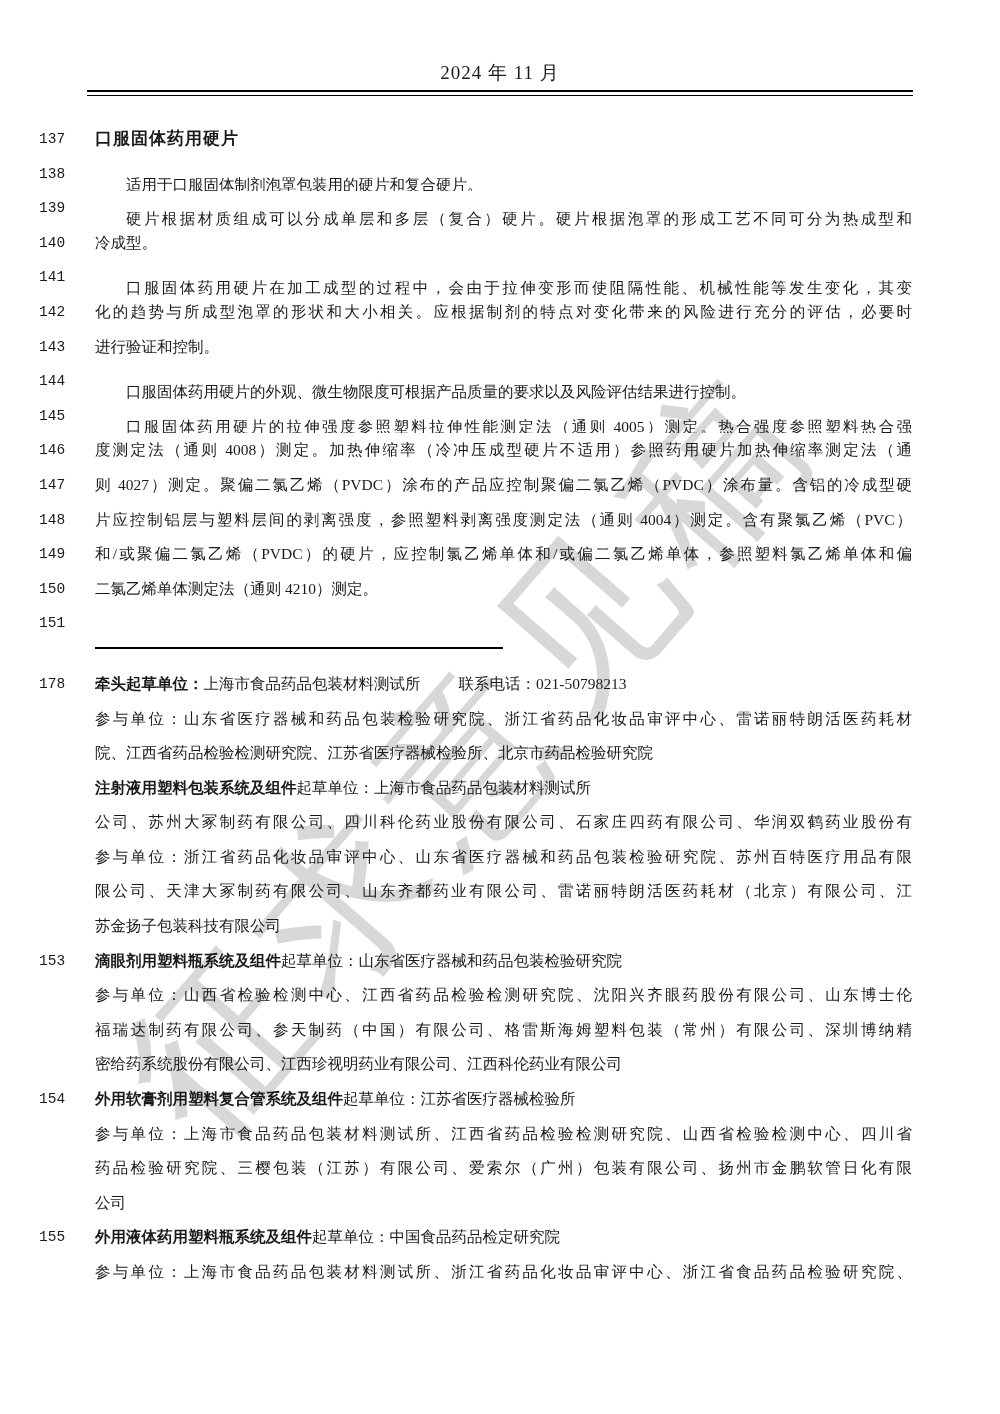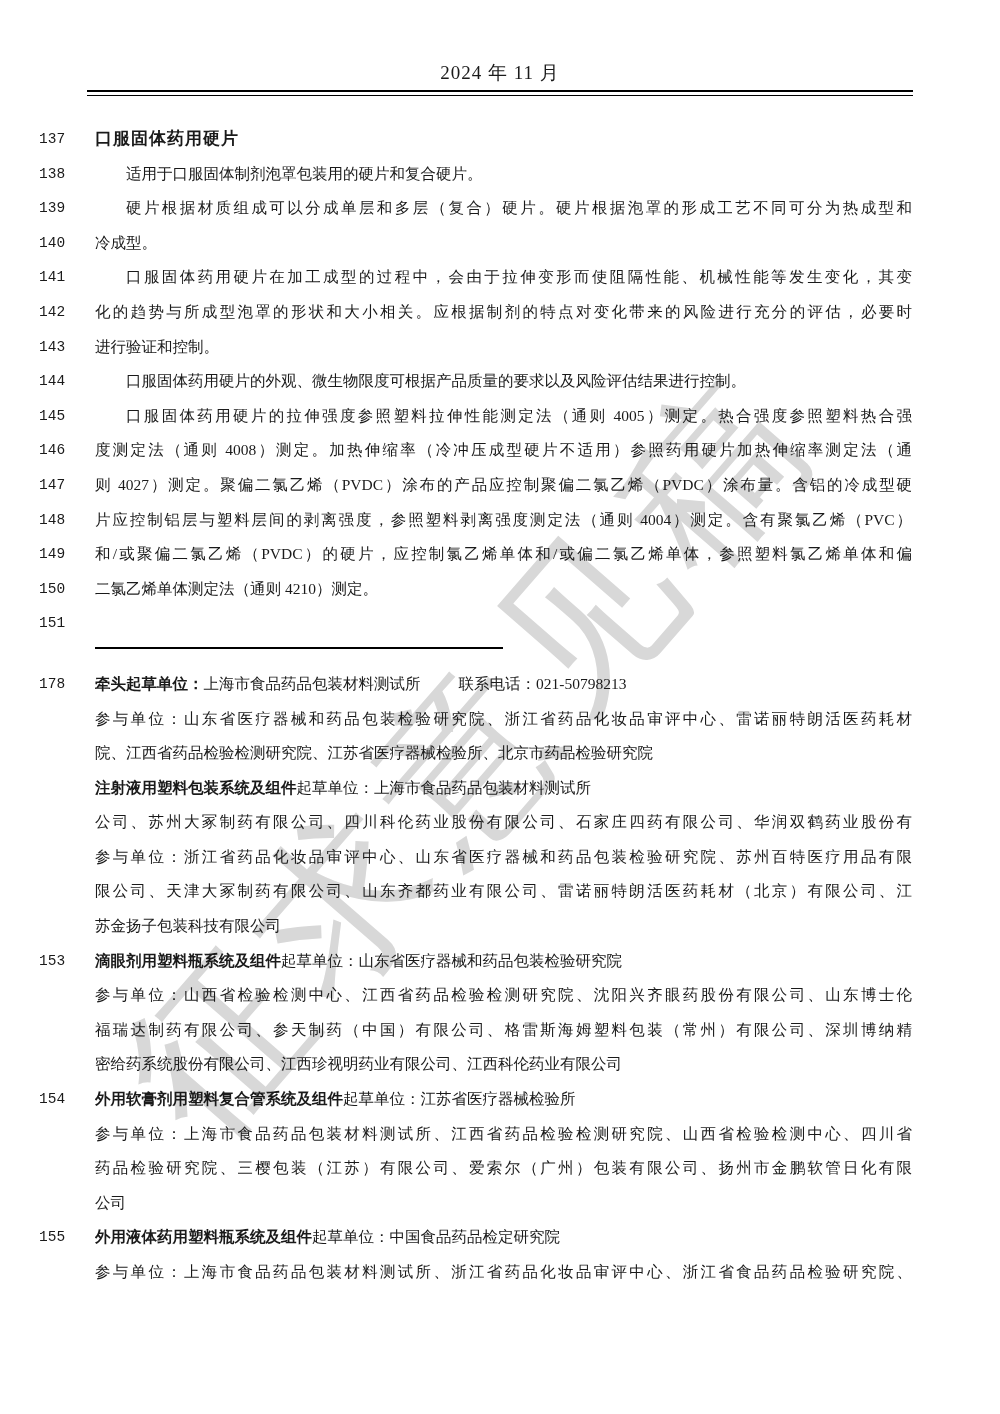--- a/index.html
+++ b/index.html
@@ -56,21 +56,21 @@
     padding-left:39px;
     font-size:14.5px;
     font-family:Liberation Mono, monospace;
   }
   .txt{
     flex:0 0 817px;
     max-width:817px;
     box-sizing:border-box;
     overflow:hidden;
   }
-  .txt.indent{padding-left:31px;}
+  .txt.indent{padding-left:31px;margin-top:11px;}
   .txt.fill{text-align:justify;text-align-last:justify;}
   .row.heading .txt{font-weight:bold;font-size:17px;letter-spacing:1px;}
   .seg.b{font-weight:bold;}
   .seg.gap{margin-left:38px;}
   .separator{
     height:2px;background:#000;
     width:408px;
     margin:6px 0 18px 95px;
   }
 </style>

